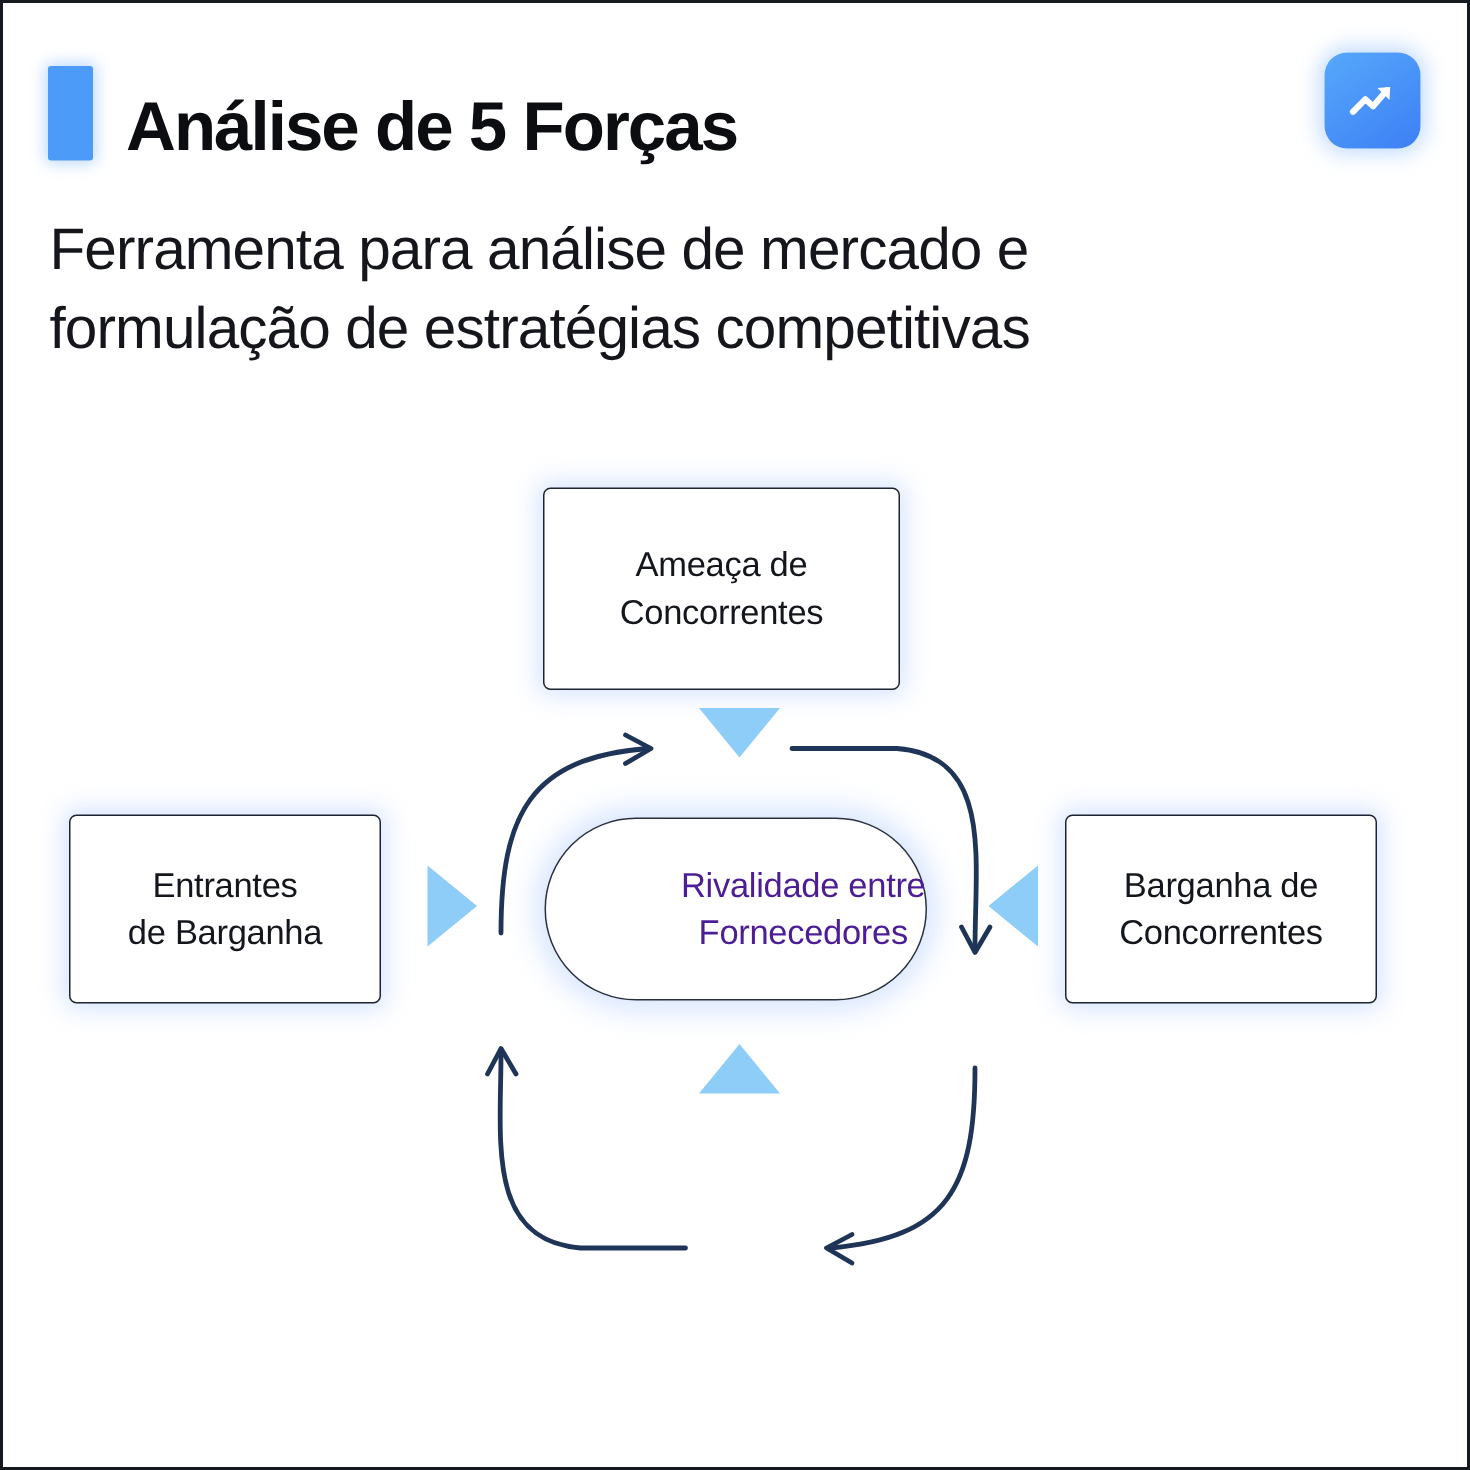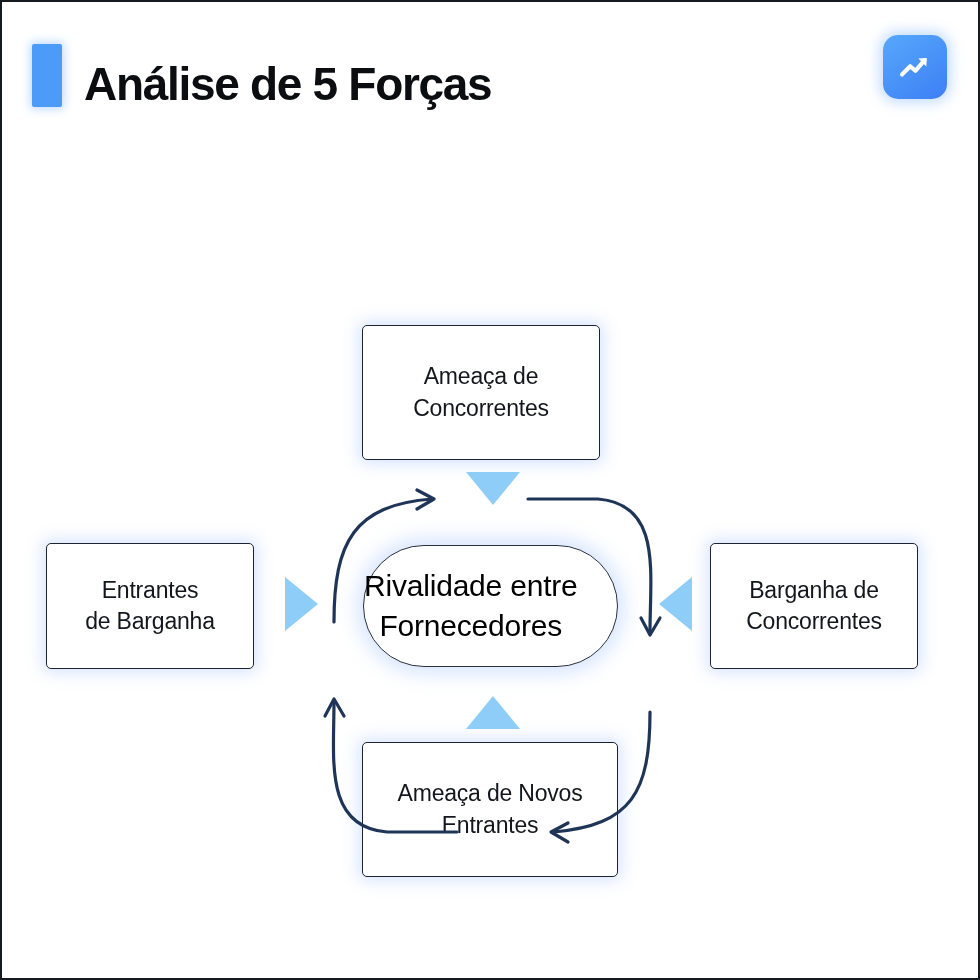--- a/index.html
+++ b/index.html
@@ -112,26 +112,26 @@
     left: 361px;
     top: 253px;
     width: 255px;
     height: 122px;
     box-sizing: border-box;
     background: #ffffff;
     border: 1.5px solid #2a313d;
     border-radius: 62px;
     display: flex;
     align-items: center;
-    justify-content: flex-start;
+    justify-content: flex-end;
     text-align: center;
-    font-size: 30px;
+    font-size: 23px;
     line-height: 1.35;
     letter-spacing: -0.2px;
-    color: #000000;
+    color: #4c1d95;
     box-shadow: 0 0 20px 6px rgba(125,170,255,0.32);
     z-index: 3;
   }
 
   
   .tri {
     position: absolute;
     width: 0;
     height: 0;
     z-index: 4;
@@ -171,20 +171,24 @@
 </style>
 </head>
 <body>
 
 <div class="canvas">
 
   <div class="accent-bar"></div>
 
   <div class="page-title">Análise de 5 Forças</div>
 
+  <div class="page-subtitle">
+    <span class="line">Ferramenta para análise de mercado e</span>
+    <span class="line">formulação de estratégias competitivas</span>
+  </div>
 
   <div class="badge-icon">
     <svg width="38" height="38" viewBox="0 0 38 38" aria-hidden="true">
       <path d="M6 26.5 L14.2 18.2 L19.4 22.8 L28.6 12.2" fill="none" stroke="#ffffff" stroke-width="4.1" stroke-linecap="round" stroke-linejoin="round"></path>
       <path d="M22.3 10.6 L30.8 10.0 L30.3 18.6 Z" fill="#ffffff"></path>
     </svg>
   </div>
 
   <div class="diagram">
 
@@ -210,26 +214,20 @@
     <div class="tri tri-right"></div>
     <div class="tri tri-left"></div>
 
     <div class="force-box box-top">
       <div>
         <span>Ameaça de</span><br>
         <span>Concorrentes</span>
       </div>
     </div>
 
-    <div class="force-box box-bottom">
-      <div>
-        <span>Ameaça de Novos</span><br>
-        <span>Entrantes</span>
-      </div>
-    </div>
 
     <div class="force-box box-left">
       <div>
         <span>Entrantes</span><br>
         <span>de Barganha</span>
       </div>
     </div>
 
     <div class="force-box box-right">
       <div>

